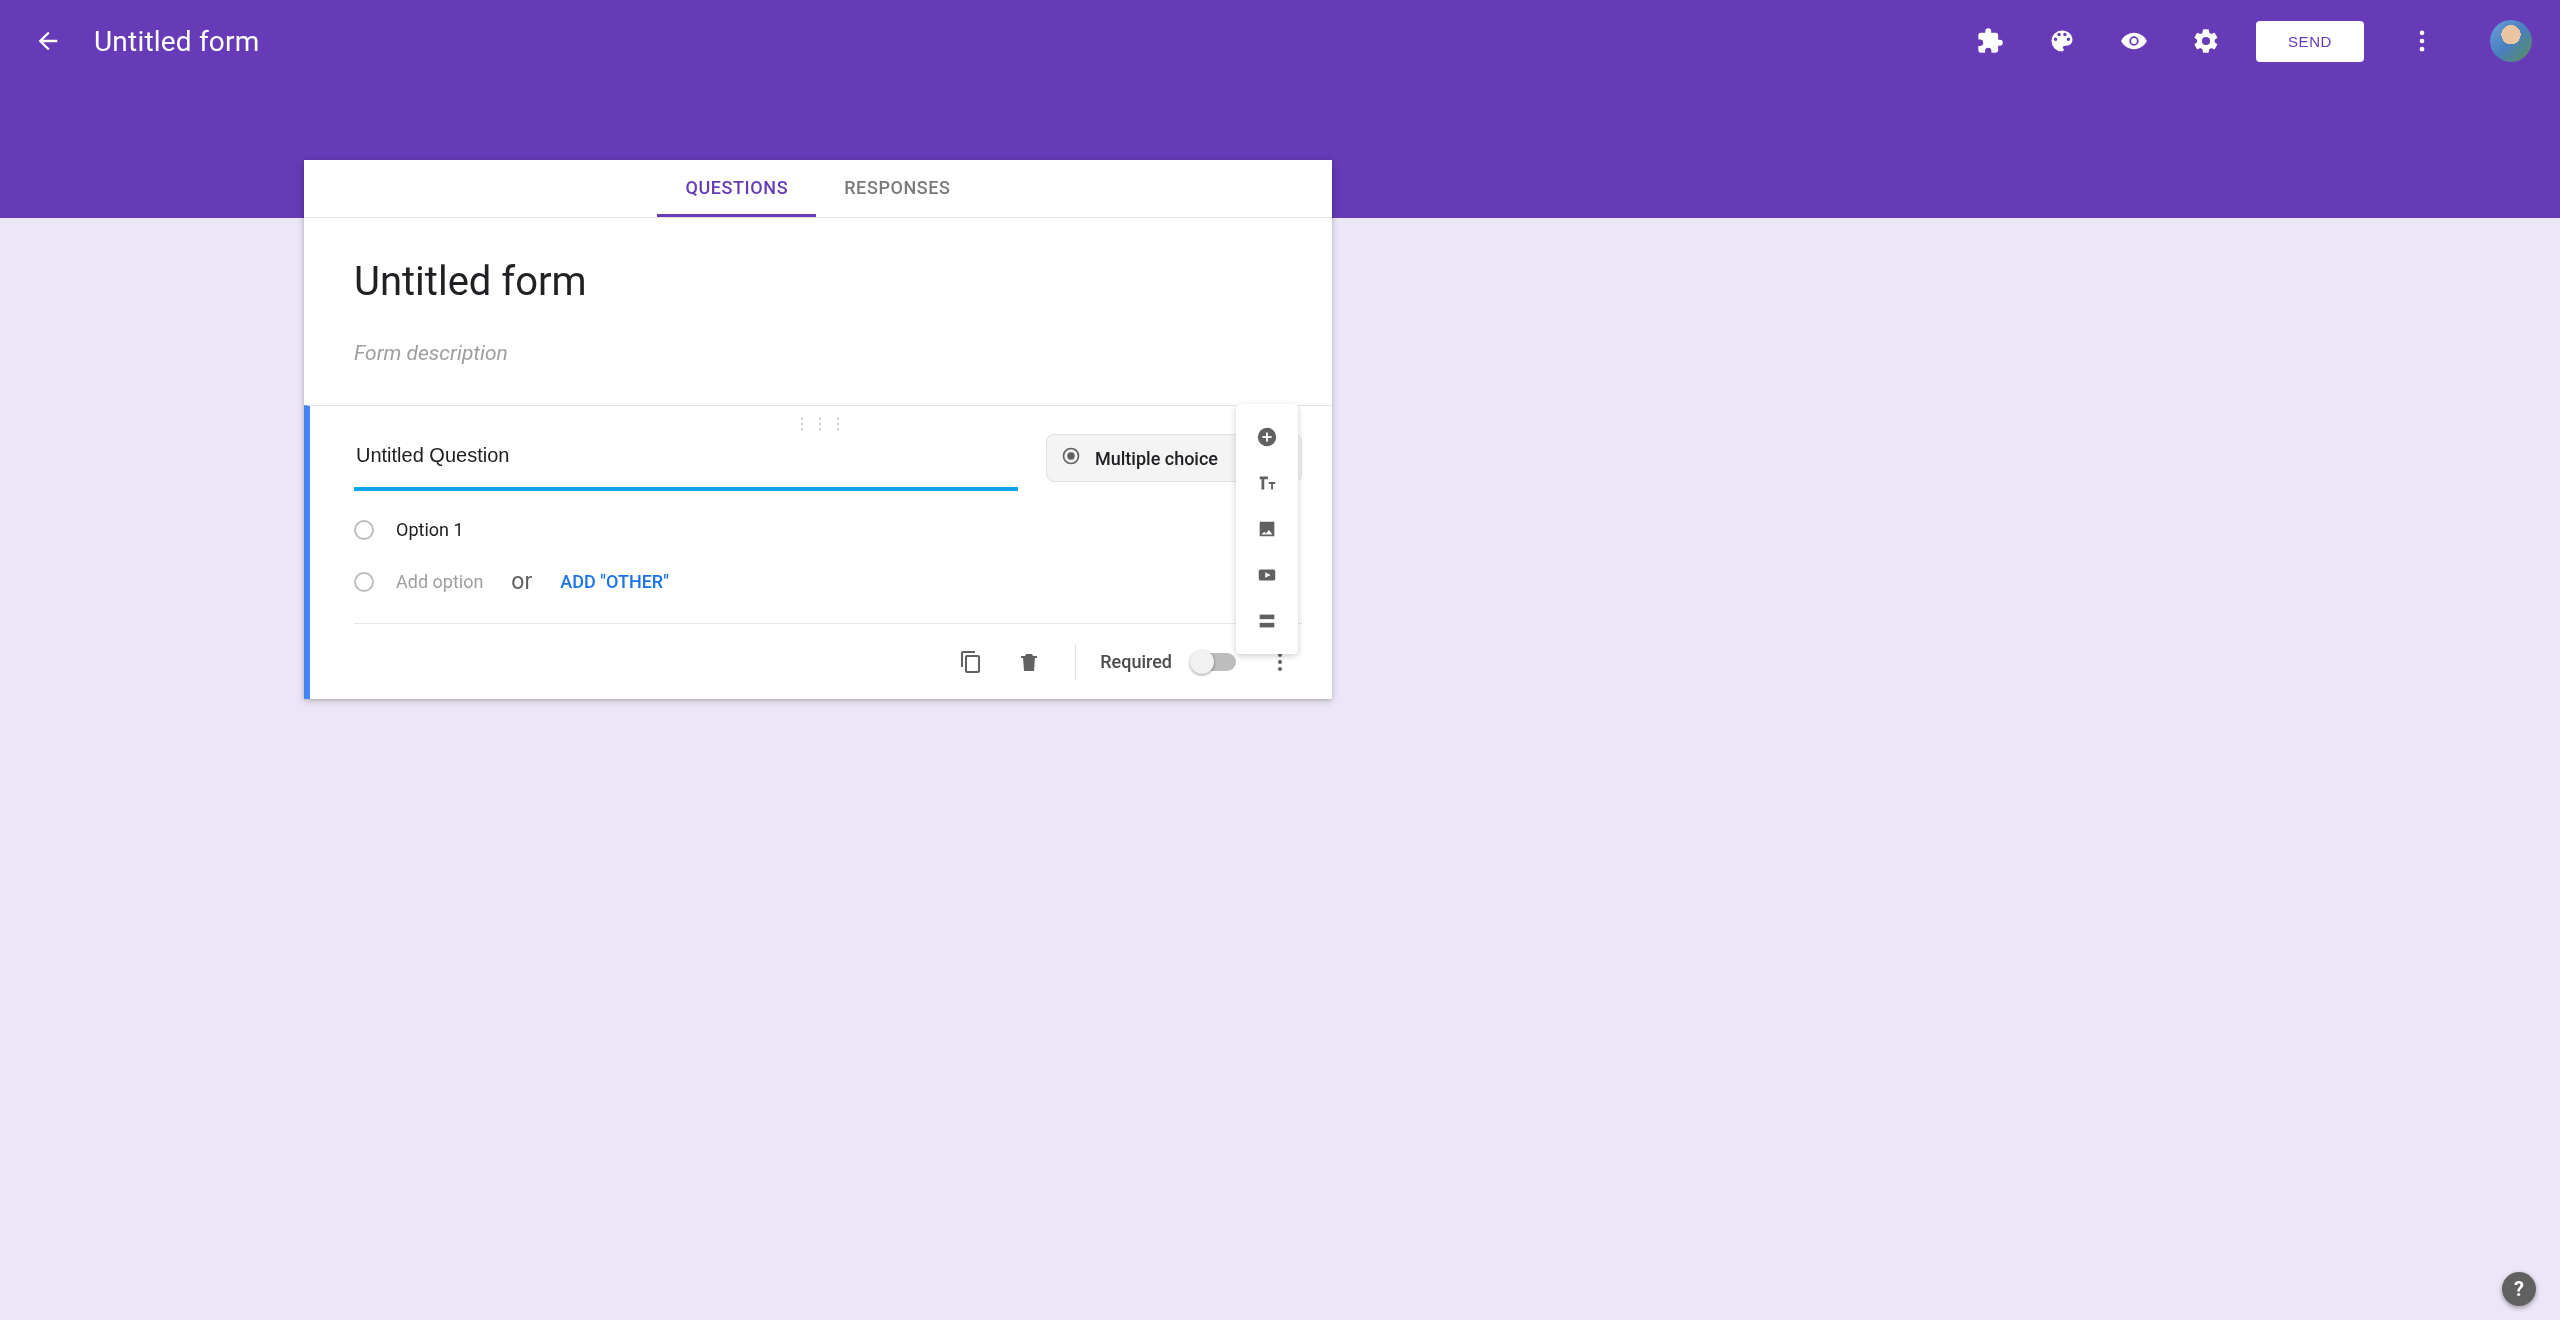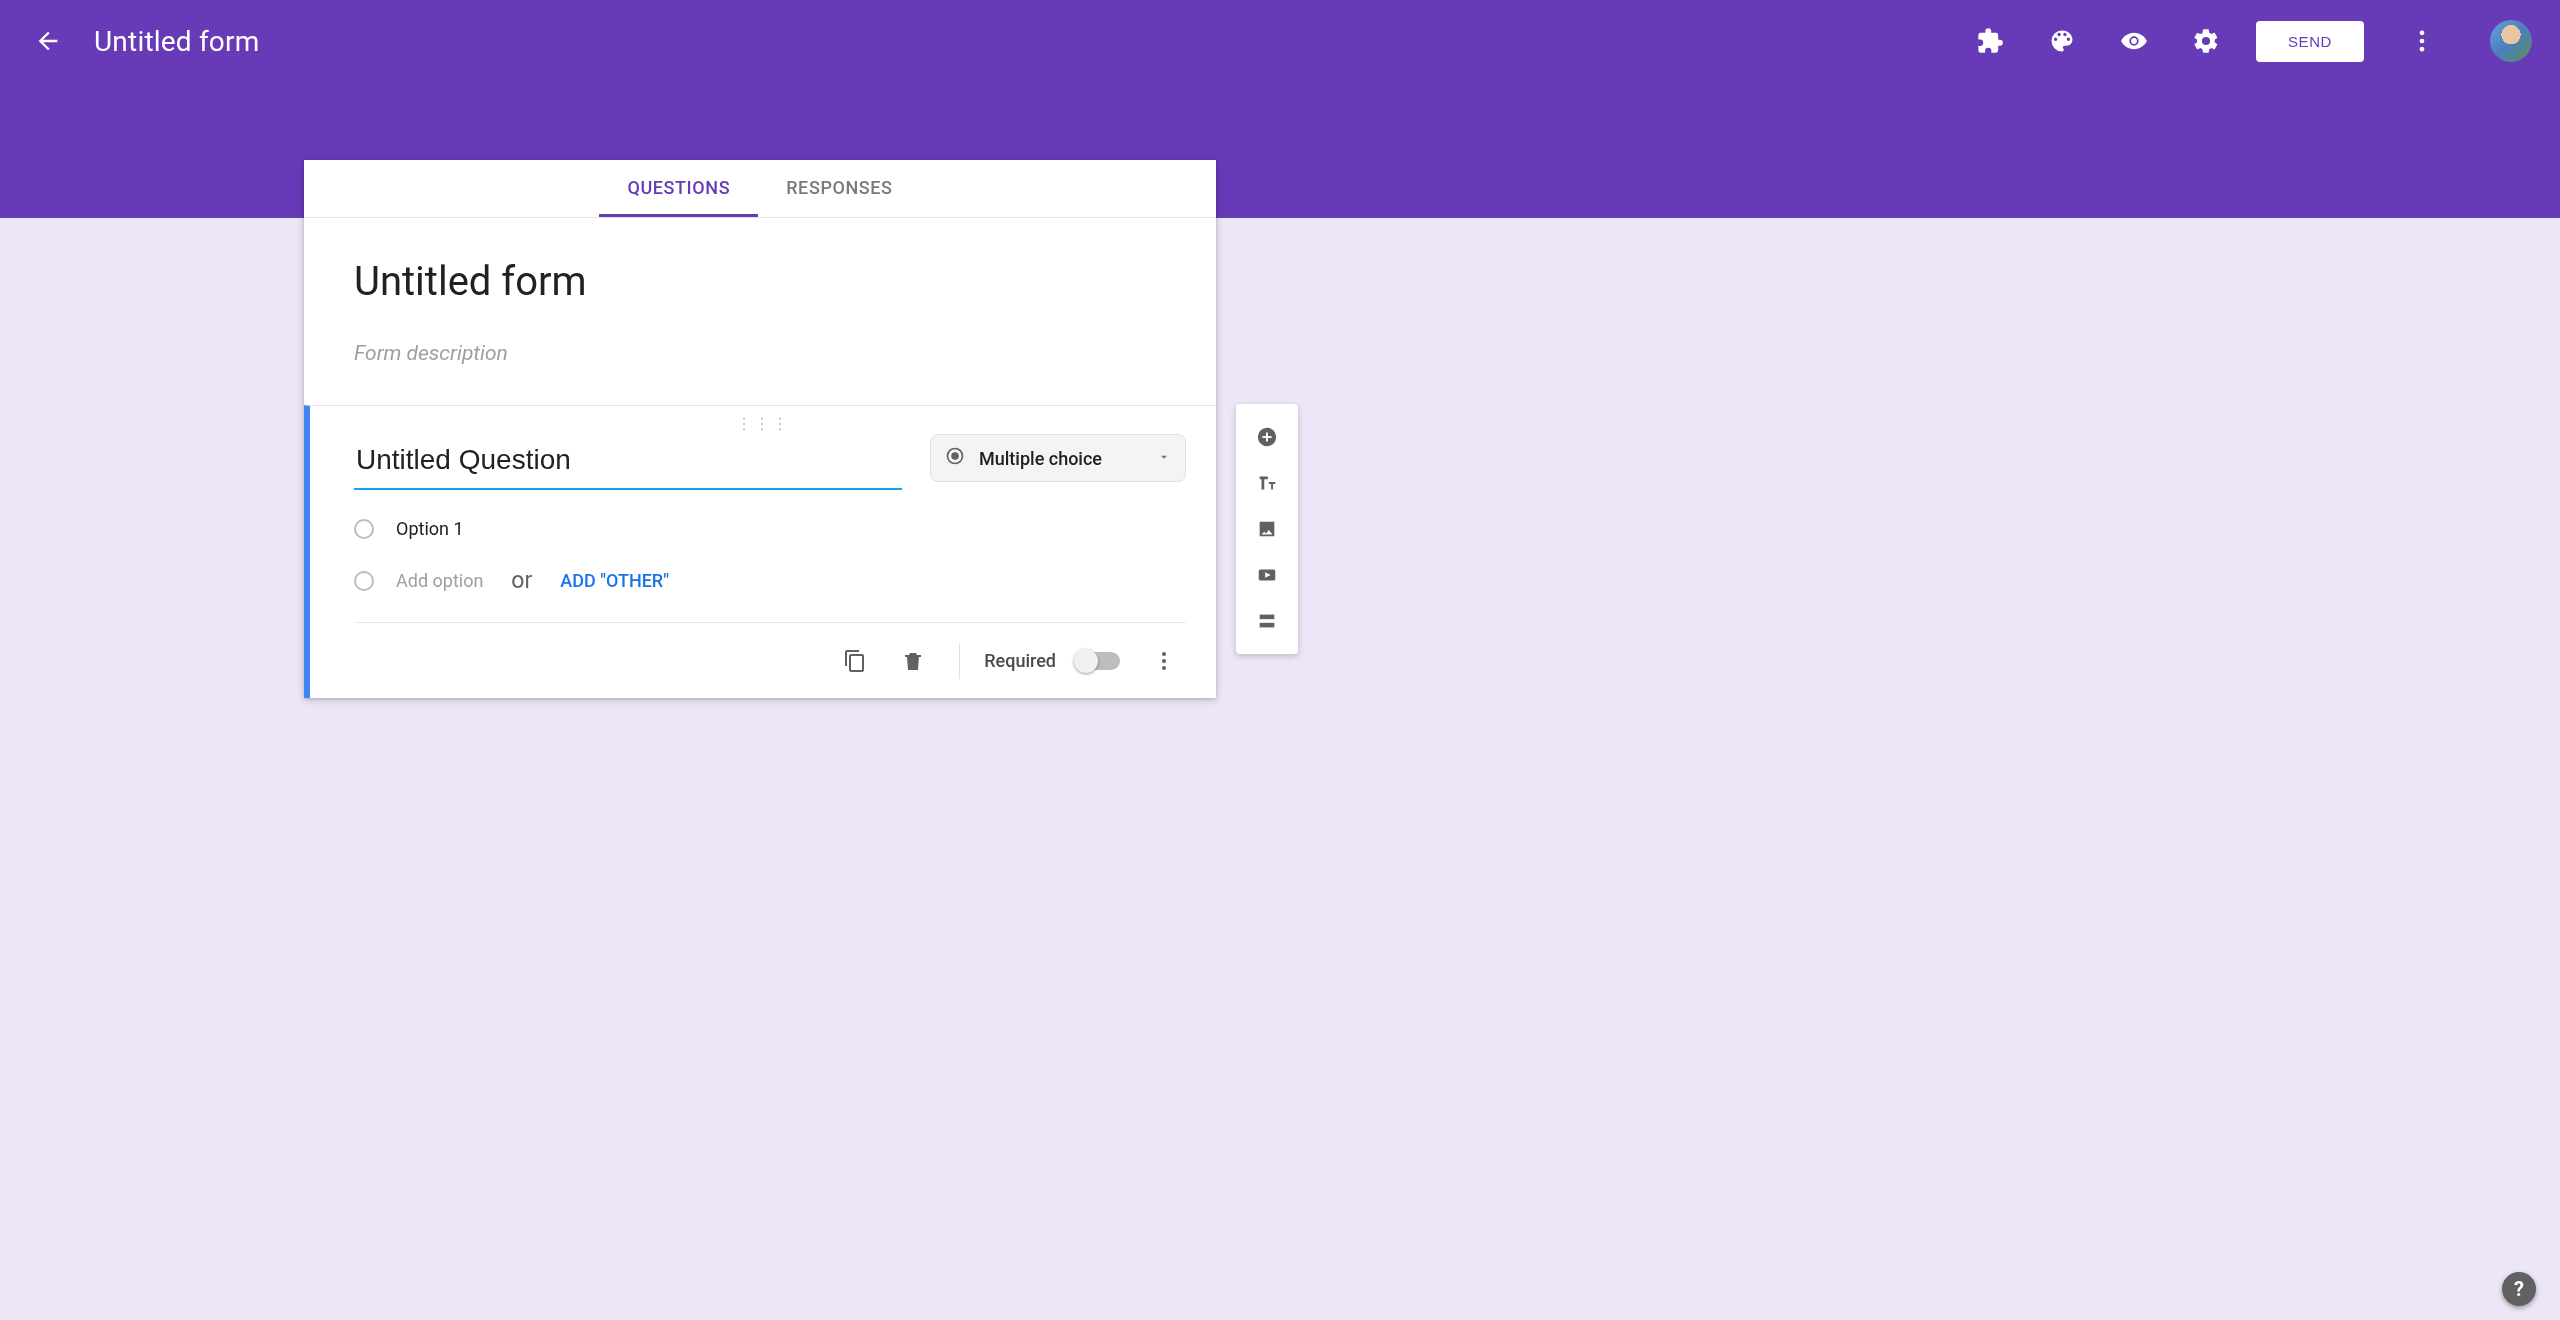--- a/index.html
+++ b/index.html
@@ -50,21 +50,21 @@
                 linear-gradient(135deg,#6aa0d8 0%, #4a7fbf 50%, #5b8f56 100%);
     cursor:pointer;
     margin-left: 18px;
   }
 
   
   .card {
     position:absolute;
     top:160px;
     left:304px;
-    width:912px;
+    width:1028px;
     background:#fff;
     box-shadow: 0 2px 8px rgba(0,0,0,.18), 0 1px 3px rgba(0,0,0,.12);
   }
 
   
   .tabs {
     height:58px; border-bottom:1px solid #e3e3e3;
     display:flex; align-items:stretch; justify-content:center;
   }
   .tab {
@@ -86,23 +86,23 @@
     border-top:1px solid #e3e3e3;
     border-left:6px solid #4285f4;
     padding: 22px 30px 0 44px;
     position:relative;
   }
   .drag-handle { position:absolute; top:8px; left:50%; transform:translateX(-50%); color:#bdbdbd; cursor:grab; font-size:16px; letter-spacing:2px; }
 
   .q-row { display:flex; align-items:flex-start; gap:28px; margin-top:6px; }
   .q-input {
     flex:1 1 auto;
-    font-size:28px; color:#202124;
-    padding:10px 2px 12px;
-    border:none; border-bottom:2px solid #0ea5e9;
+    font-size:20px; color:#202124;
+    padding:10px 2px 20px;
+    border:none; border-bottom:4px solid #0ea5e9;
     outline:none; background:transparent;
   }
 
   .type-select {
     width:256px; height:48px;
     background:#f4f4f4; border:1px solid #e0e0e0; border-radius:8px;
     display:flex; align-items:center; gap:14px;
     padding:0 14px; cursor:pointer; position:relative;
   }
   .type-select .sel-icon svg { fill:#616161; width:20px; height:20px; }

